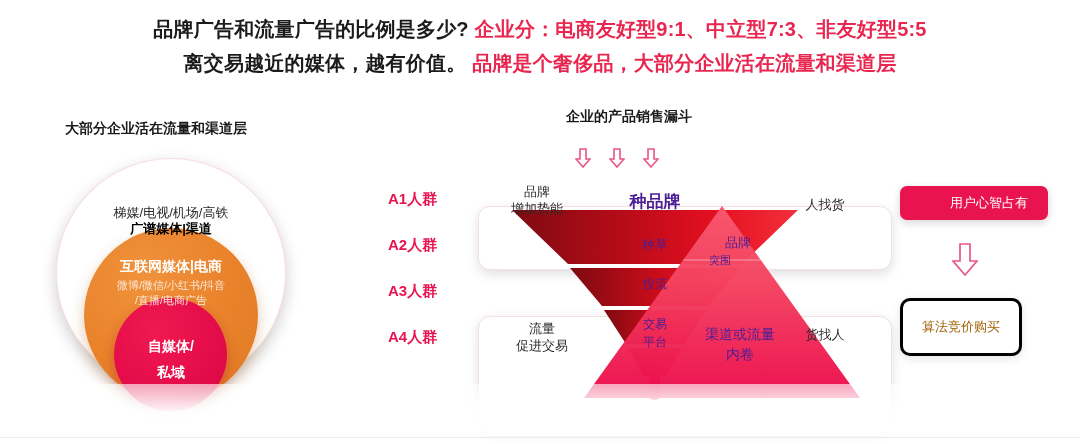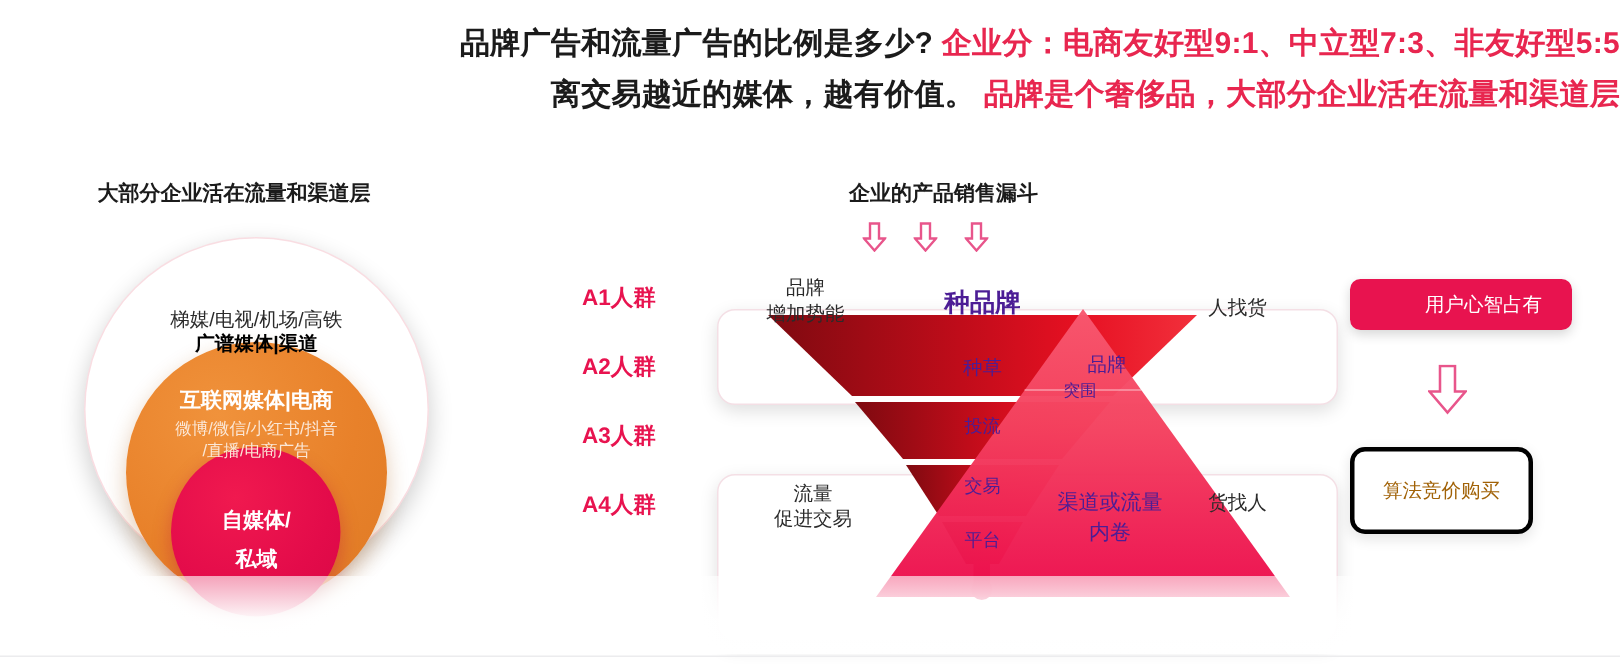--- a/index.html
+++ b/index.html
@@ -5,33 +5,33 @@
   html,body{margin:0;padding:0;background:#ffffff;}
   body{
     width:1080px;height:444px;position:relative;overflow:hidden;
     font-family:"Liberation Sans","DejaVu Sans",sans-serif;
     color:#1a1a1a;
   }
   .stage{position:absolute;inset:0;}
 
   
   .headline{
-    position:absolute;left:0;top:12px;width:1080px;text-align:right;
+    position:absolute;left:0;top:12px;width:1080px;text-align:center;
     line-height:34px;font-size:20px;font-weight:700;letter-spacing:.2px;
   }
   .hl-line{display:block;white-space:nowrap;}
   .hl-dark{color:#1b1b1b;}
   .hl-red{color:#E8264F;}
 
   
   .sec-title{
     position:absolute;font-size:14px;font-weight:700;color:#1b1b1b;white-space:nowrap;
   }
   #t-circles{left:65px;top:120px;}
-  #t-funnel{left:566px;top:120px;}
+  #t-funnel{left:566px;top:108px;}
 
   
   .circles{position:absolute;left:56px;top:158px;width:230px;height:232px;}
   .c-outer{
     position:absolute;left:0;top:0;width:230px;height:230px;border-radius:50%;
     background:#ffffff;
     box-shadow:0 6px 16px rgba(0,0,0,.20), 0 0 0 1px rgba(230,120,140,.25) inset;
   }
   .c-mid{
     position:absolute;left:28px;top:70px;width:174px;height:174px;border-radius:50%;
@@ -77,21 +77,21 @@
   #lbl-seek-goods{left:300px;top:48px;width:110px;}
   #lbl-seek-people{left:300px;top:178px;width:110px;}
 
   .fsvg{position:absolute;left:0;top:0;width:420px;height:250px;overflow:visible;}
 
   .ftxt{position:absolute;color:#4c1d95;text-align:center;white-space:nowrap;pointer-events:none;}
   #f1{left:120px;top:42px;width:130px;font-size:17px;font-weight:700;}
   #f2{left:140px;top:88px;width:90px;font-size:13px;}
   #f3{left:145px;top:128px;width:80px;font-size:12px;}
   #f4a{left:150px;top:168px;width:70px;font-size:12px;}
-  #f4b{left:150px;top:204px;width:70px;font-size:12px;}
+  #f4b{left:150px;top:186px;width:70px;font-size:12px;}
   #tri1a{left:238px;top:86px;width:60px;font-size:13px;text-align:center;}
   #tri1b{left:220px;top:105px;width:60px;font-size:11px;text-align:center;}
   #tri2a{left:215px;top:178px;width:110px;font-size:14px;}
   #tri2b{left:215px;top:198px;width:110px;font-size:14px;}
 
   
   .rcol{position:absolute;left:900px;top:186px;width:130px;}
   .pill{
     width:118px;height:34px;border-radius:7px;background:#E8134F;
     color:#ffffff;font-size:13px;display:flex;align-items:center;justify-content:center;

